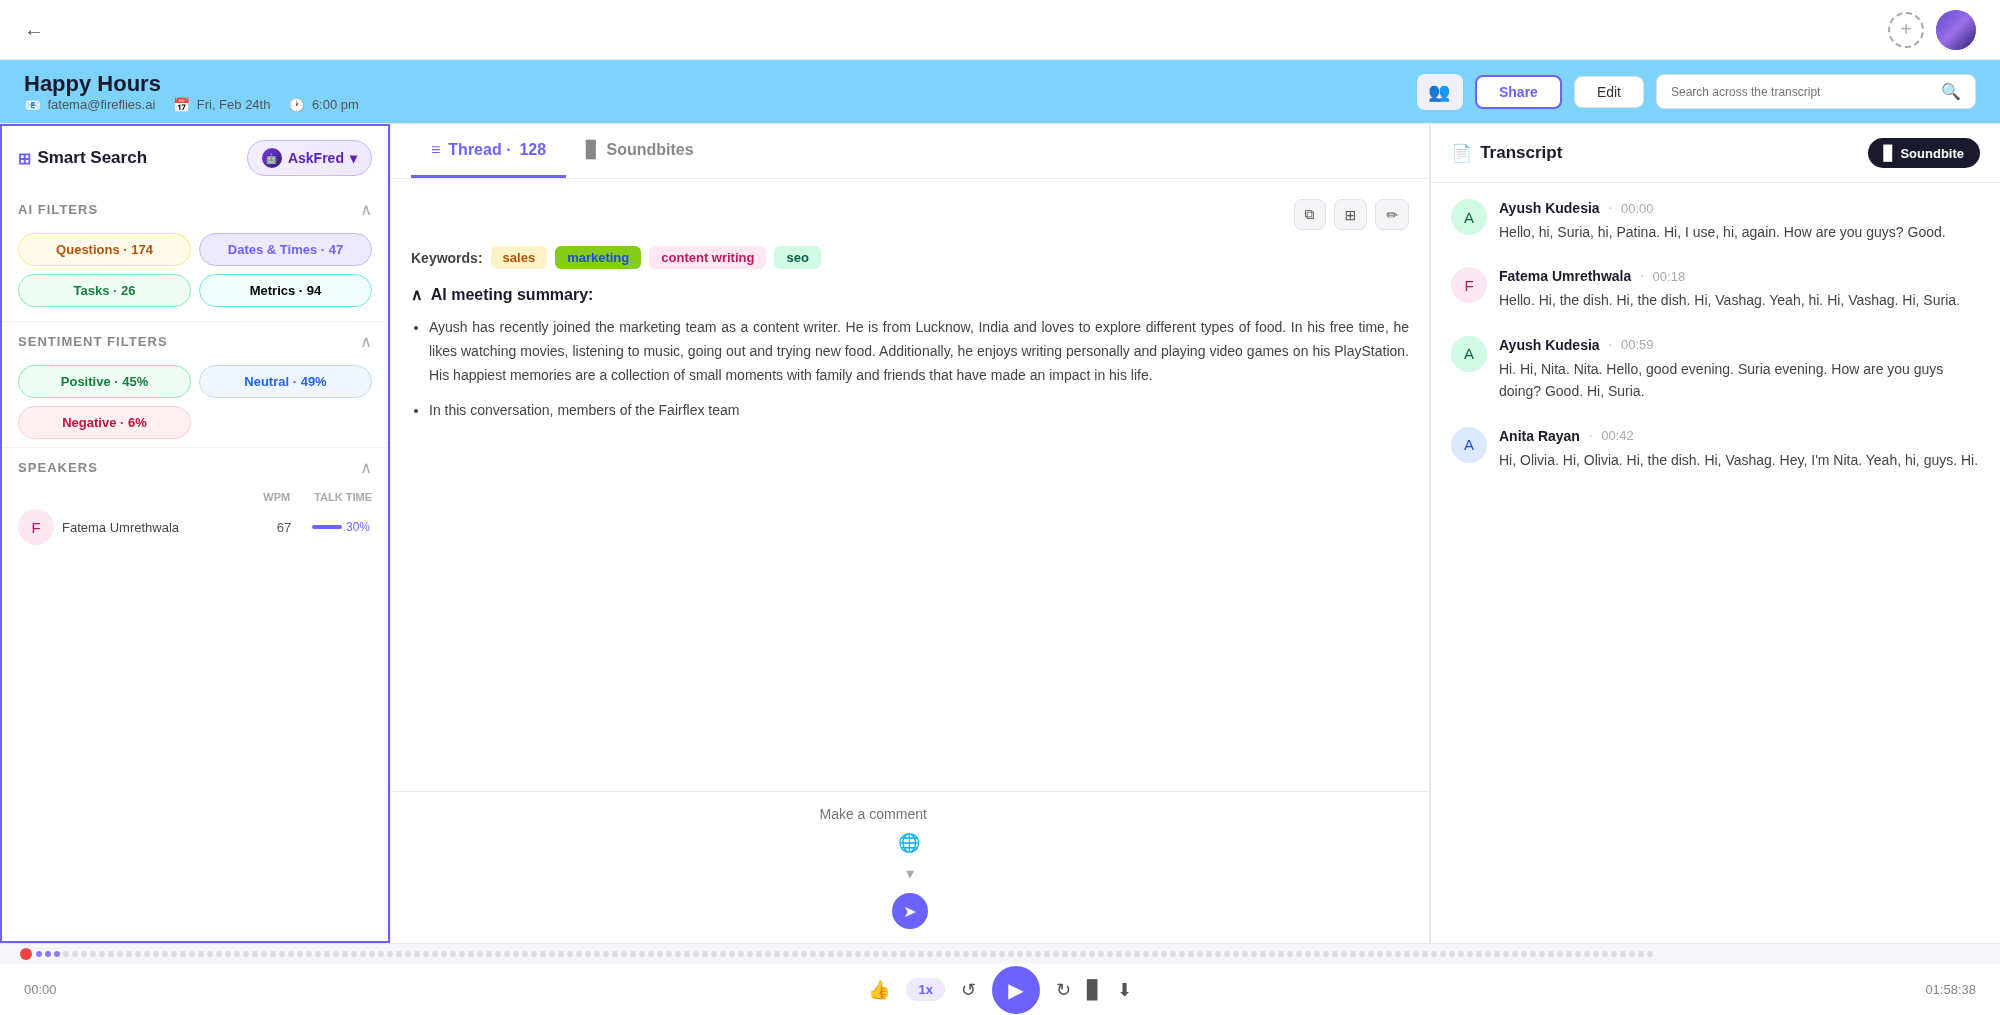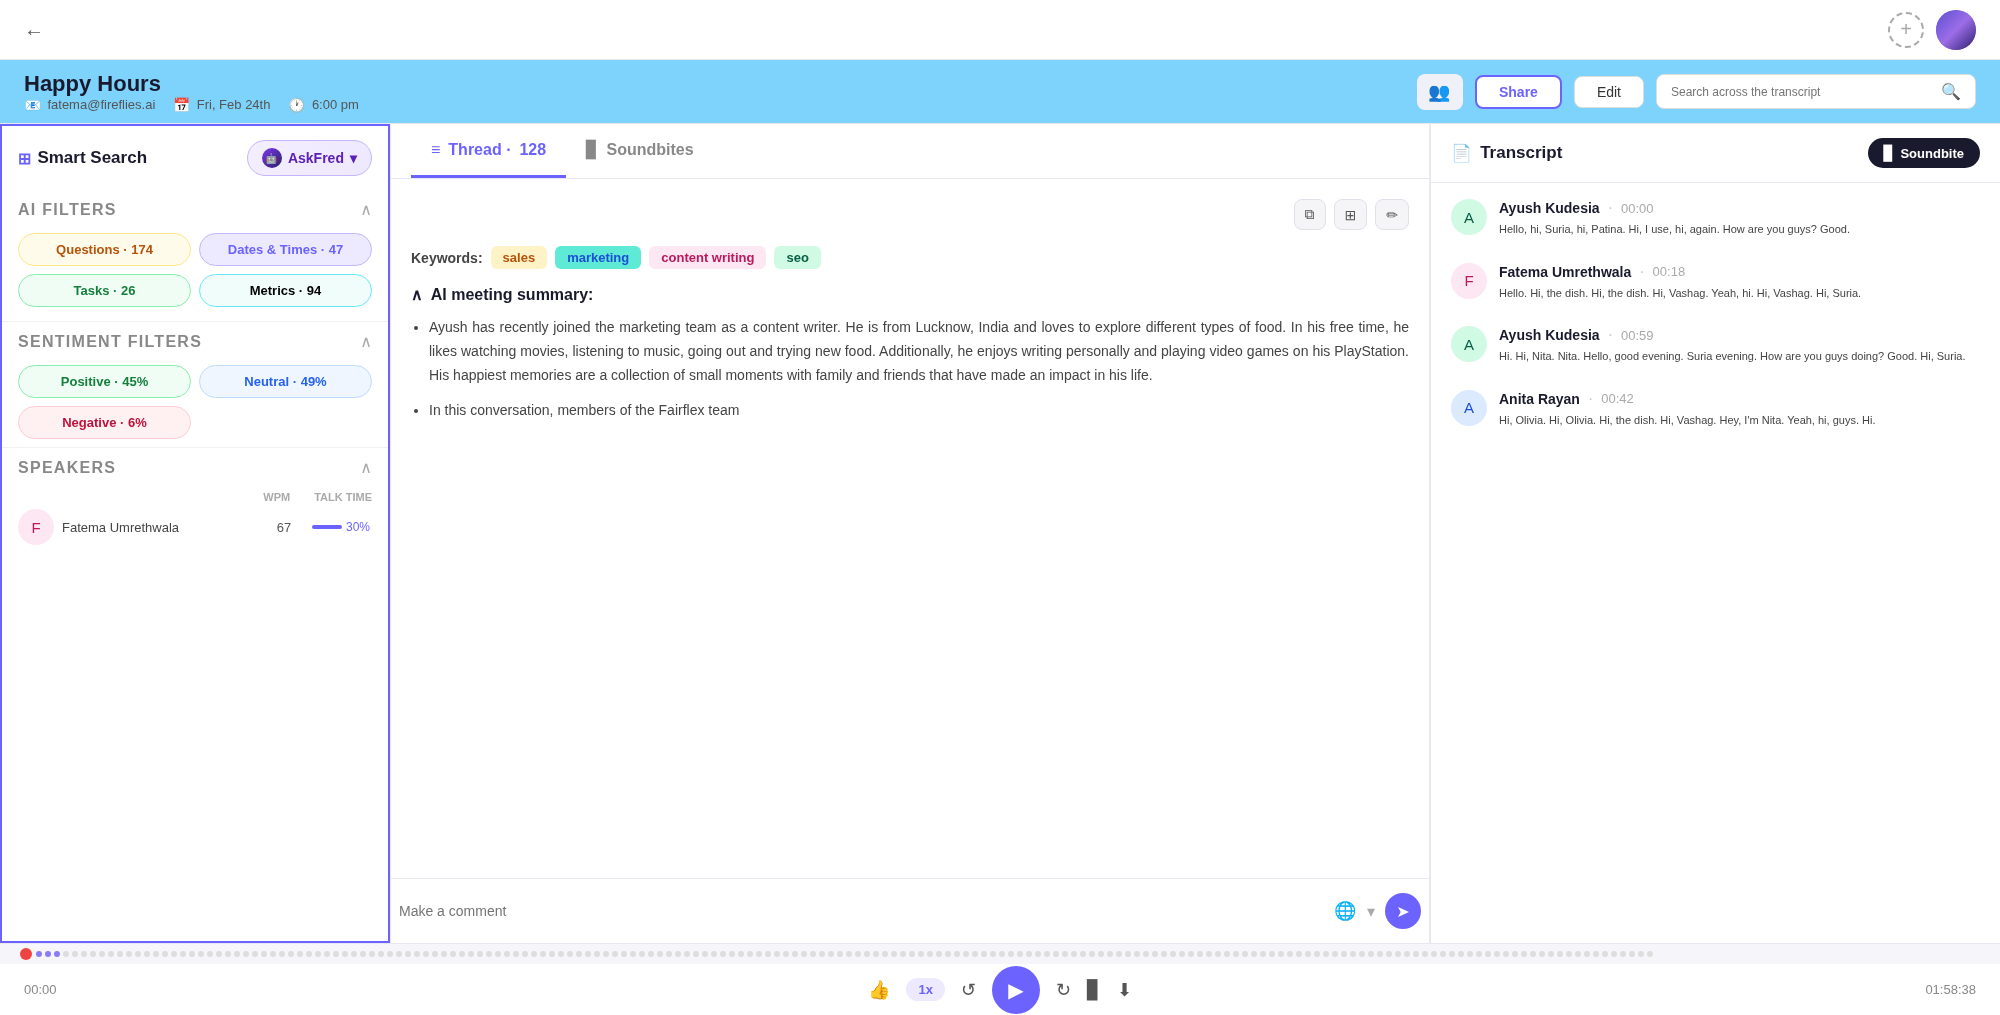--- a/index.html
+++ b/index.html
@@ -32,21 +32,21 @@
 
     
     .left-panel { width: 390px; min-width: 390px; background: #fff; border: 2px solid #6c63ff; border-radius: 0; overflow-y: auto; padding: 0; }
     .left-panel-header { display: flex; align-items: center; padding: 14px 16px; gap: 8px; }
     .smart-search-btn { display: flex; align-items: center; gap: 6px; font-size: 17px; font-weight: 700; color: #1a1a2e; background: none; border: none; cursor: pointer; }
     .smart-search-icon { font-size: 16px; color: #6c63ff; }
     .askfred-btn { display: flex; align-items: center; gap: 6px; background: linear-gradient(135deg, #f3eeff, #ede8ff); border: 1px solid #c4b5fd; border-radius: 20px; padding: 7px 14px; font-size: 14px; font-weight: 600; cursor: pointer; color: #5b21b6; margin-left: auto; }
     .askfred-icon { width: 20px; height: 20px; border-radius: 50%; background: linear-gradient(135deg, #7c3aed, #2c1f6b); display: flex; align-items: center; justify-content: center; font-size: 10px; }
 
     .section-header { display: flex; align-items: center; justify-content: space-between; padding: 10px 16px 6px; }
-    .section-title { font-size: 16px; font-weight: 700; color: #888; letter-spacing: 0.08em; text-transform: uppercase; }
+    .section-title { font-size: 13px; font-weight: 700; color: #888; letter-spacing: 0.08em; text-transform: uppercase; }
     .chevron { font-size: 16px; color: #aaa; cursor: pointer; }
 
     .filter-grid { display: grid; grid-template-columns: 1fr 1fr; gap: 8px; padding: 8px 16px 14px; }
     .filter-tag { border-radius: 20px; padding: 8px 14px; font-size: 13px; font-weight: 600; cursor: pointer; text-align: center; display: flex; align-items: center; justify-content: center; border: 1px solid transparent; }
     .filter-tag.questions { background: #fffbeb; color: #b45309; border-color: #fde68a; }
     .filter-tag.dates { background: #ede9fe; color: #6c63ff; border-color: #c4b5fd; }
     .filter-tag.tasks { background: #f0fdf4; color: #15803d; border-color: #86efac; }
     .filter-tag.metrics { background: #f0fdfa; color: #000000; border-color: #67e8f9; }
 
     .divider { height: 1px; background: #f0f0f5; margin: 0 0; }
@@ -72,30 +72,30 @@
     .tab.active { color: #6c63ff; border-bottom-color: #6c63ff; }
     .tab-icon { font-size: 16px; }
 
     .thread-content { flex: 1; overflow-y: auto; padding: 20px; }
     .toolbar-btn { background: #f5f5f8; border: 1px solid #e0e0ea; border-radius: 8px; padding: 6px 10px; cursor: pointer; font-size: 14px; color: #555; }
 
     .keywords-row { display: flex; align-items: center; gap: 8px; margin-bottom: 16px; flex-wrap: wrap; }
     .keywords-label { font-size: 14px; font-weight: 600; color: #444; }
     .keyword-tag { border-radius: 6px; padding: 4px 12px; font-size: 13px; font-weight: 600; cursor: pointer; }
     .keyword-tag.sales { background: #fef3c7; color: #b45309; }
-    .keyword-tag.marketing { background: #5eead4; color: #1d4ed8; }
+    .keyword-tag.marketing { background: #84cc16; color: #1d4ed8; }
     .keyword-tag.content-writing { background: #fce7f3; color: #be185d; }
     .keyword-tag.seo { background: #d1fae5; color: #065f46; }
 
     .ai-summary-header { display: flex; align-items: center; gap: 8px; font-size: 16px; font-weight: 700; color: #1a1a2e; margin-bottom: 12px; cursor: pointer; }
     .ai-summary-content { font-size: 14px; color: #444; line-height: 1.7; }
     .ai-summary-content ul { list-style: disc; padding-left: 18px; }
     .ai-summary-content li { margin-bottom: 12px; text-align: justify; }
 
-    .comment-box { display: flex; align-items: center; border-top: 1px solid #e8e8f0; padding: 14px 8px; gap: 10px; }
+    .comment-box { display: flex; align-items: center; border-top: 1px solid #e8e8f0; padding: 14px 24px; gap: 10px; flex-direction: column; }
     .comment-input { flex: 1; border: none; outline: none; font-size: 14px; color: #888; background: transparent; }
     .comment-globe { font-size: 18px; color: #6c63ff; cursor: pointer; }
     .comment-send { background: #6c63ff; border: none; border-radius: 50%; width: 36px; height: 36px; cursor: pointer; display: flex; align-items: center; justify-content: center; color: #fff; font-size: 16px; }
 
     
     .right-panel { width: 570px; min-width: 570px; background: #fff; border-left: 1px solid #e8e8f0; display: flex; flex-direction: column; }
     .right-panel-header { display: flex; align-items: center; justify-content: space-between; padding: 14px 20px; border-bottom: 1px solid #e8e8f0; }
     .transcript-title { display: flex; align-items: center; gap: 8px; font-size: 17px; font-weight: 700; color: #1a1a2e; }
     .soundbite-btn { display: flex; align-items: center; gap: 6px; background: #1a1a2e; color: #fff; border-radius: 20px; padding: 7px 16px; font-size: 13px; font-weight: 600; cursor: pointer; border: none; }
     .soundbite-icon { font-size: 14px; }
@@ -103,21 +103,21 @@
     .transcript-list { flex: 1; overflow-y: auto; padding: 16px 20px; }
     .transcript-item { display: flex; gap: 12px; margin-bottom: 24px; }
     .speaker-avatar { width: 36px; height: 36px; border-radius: 50%; display: flex; align-items: center; justify-content: center; font-size: 15px; flex-shrink: 0; }
     .speaker-avatar.green { background: #d1fae5; color: #065f46; }
     .speaker-avatar.pink { background: #fce7f3; color: #be185d; }
     .speaker-avatar.blue { background: #dbeafe; color: #1d4ed8; }
     .transcript-text-block { flex: 1; }
     .speaker-info { display: flex; align-items: center; gap: 8px; margin-bottom: 4px; }
     .speaker-name-label { font-size: 14px; font-weight: 700; color: #1a1a2e; }
     .time-label { font-size: 13px; color: #aaa; }
-    .transcript-text { font-size: 11px; color: #444; line-height: 1.6; }
+    .transcript-text { font-size: 14px; color: #444; line-height: 1.6; }
   </style>
 </head>
 <body>
 
 <div class="topbar">
   <button class="back-btn">←</button>
   <div class="topbar-spacer"></div>
   <button class="topbar-add-btn">+</button>
   <div class="avatar">
     <div class="avatar-img"></div>

